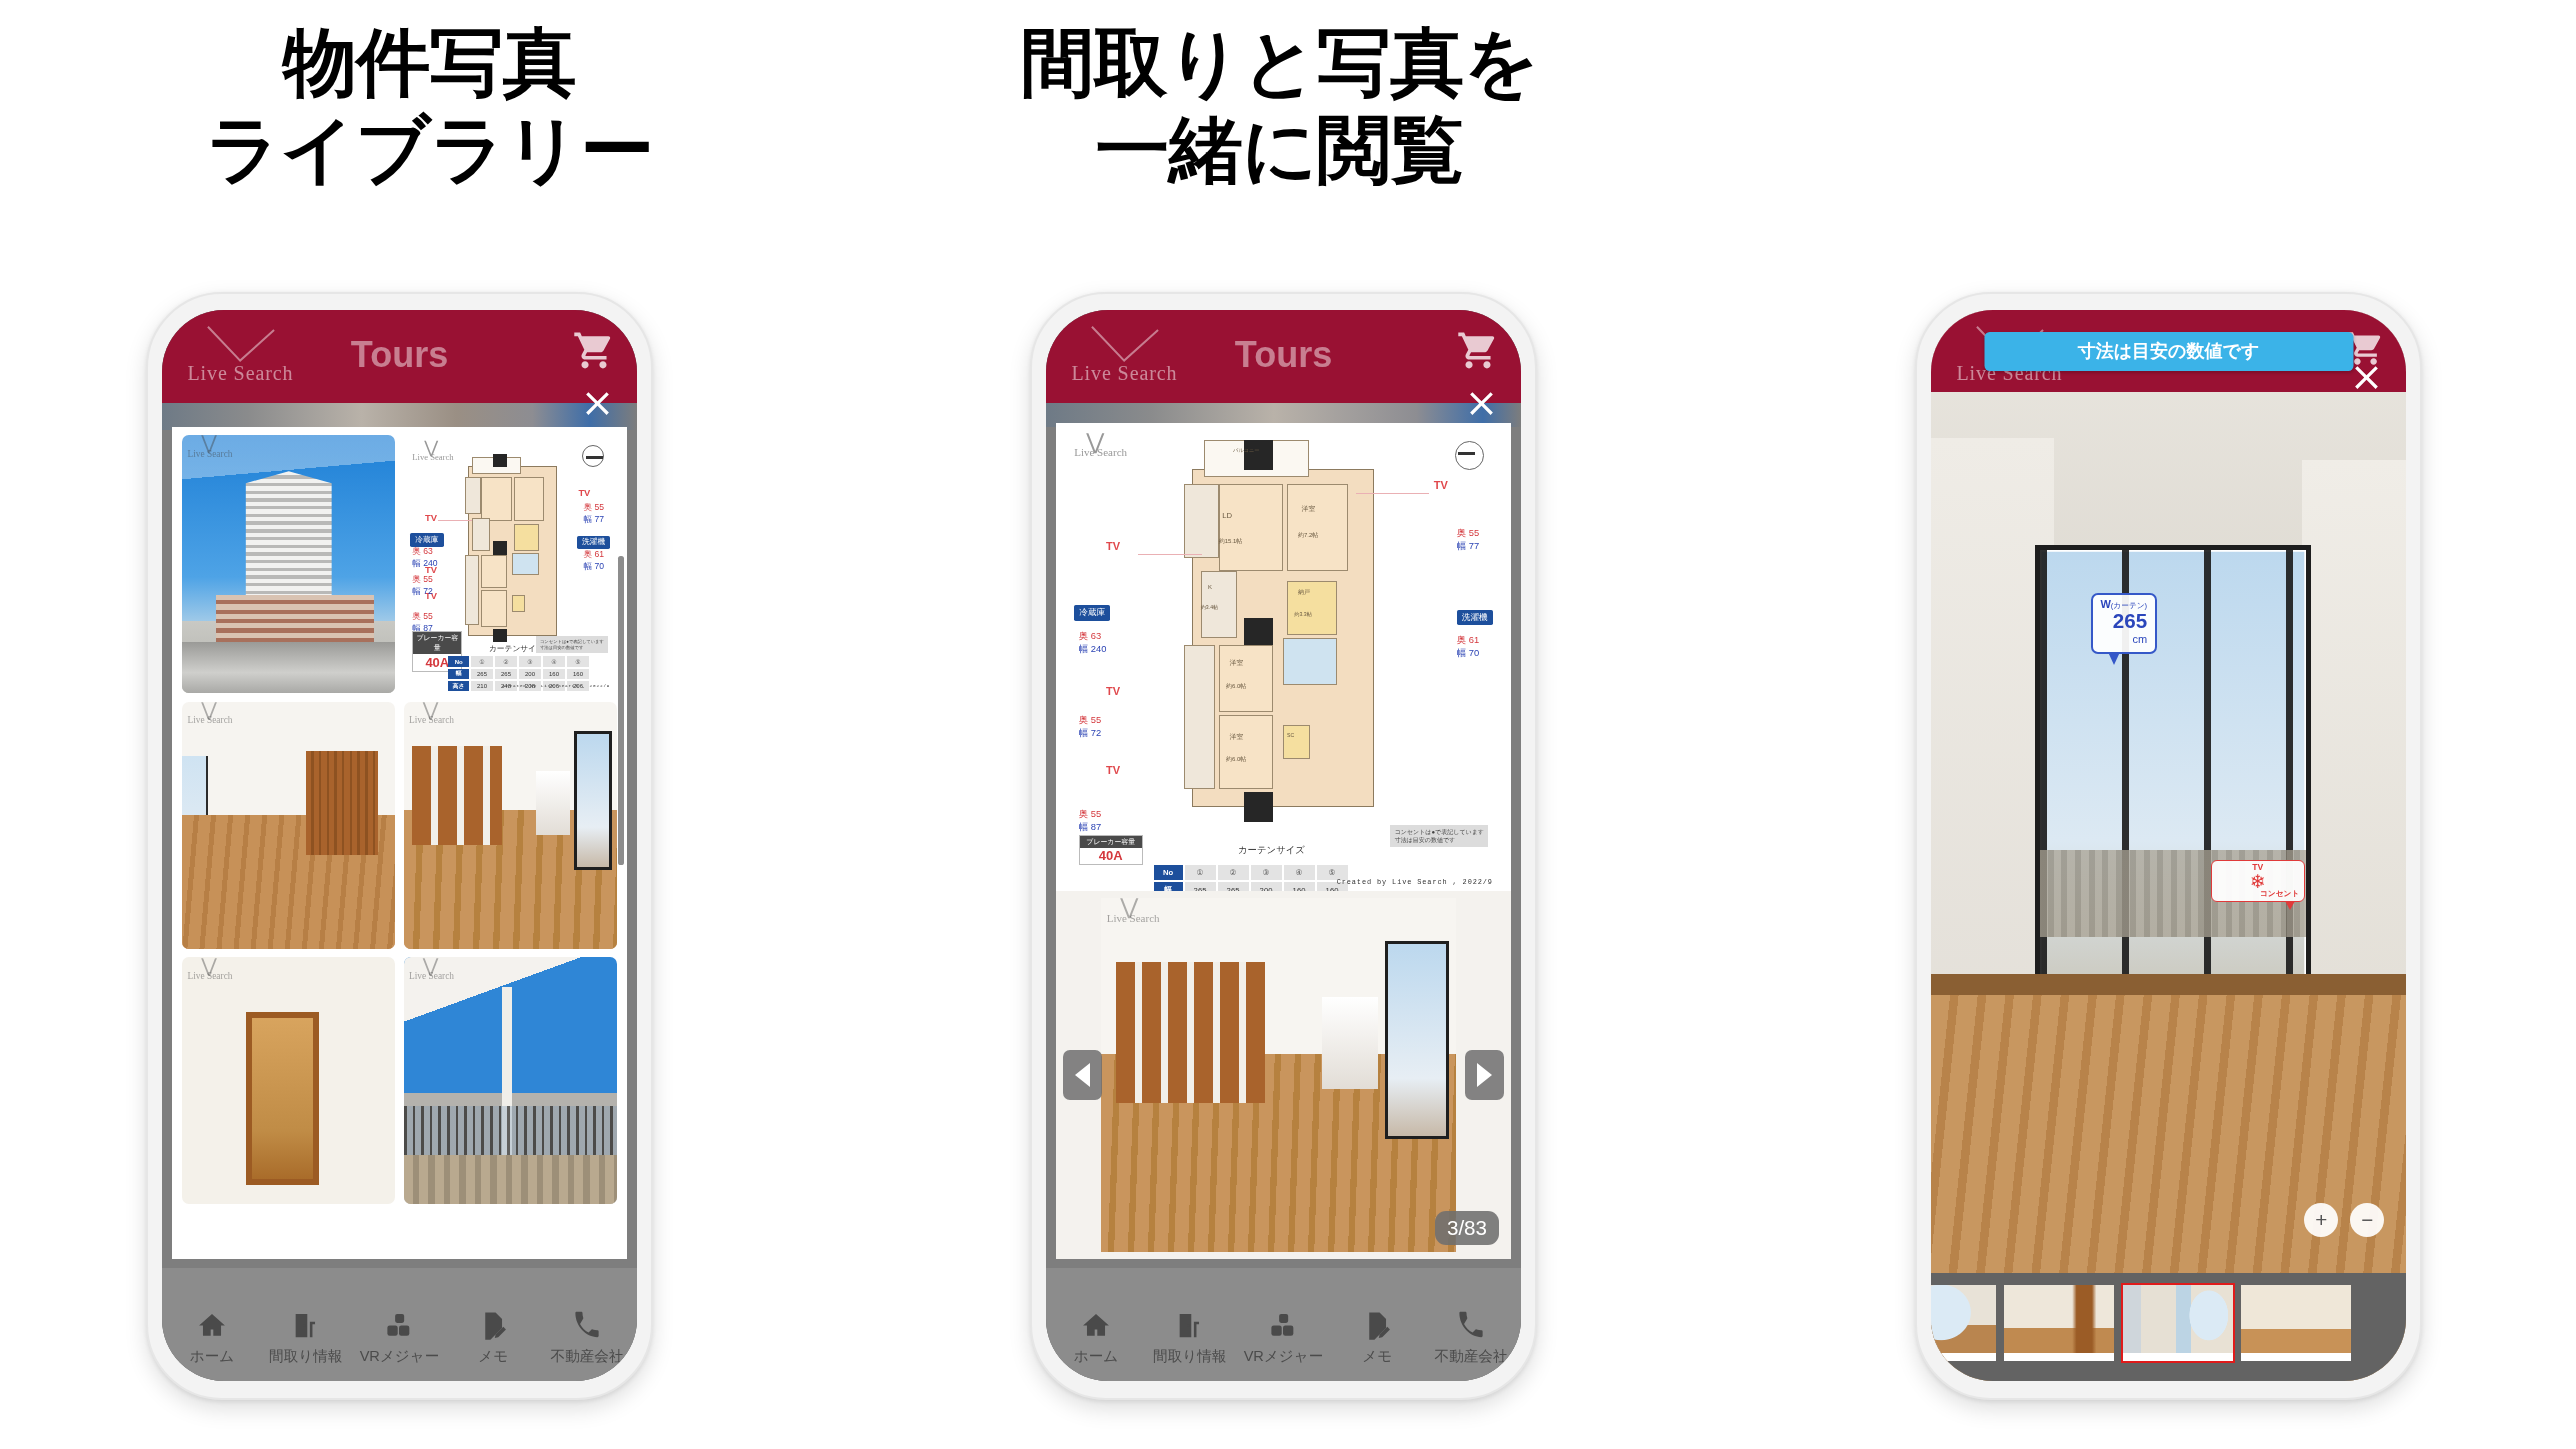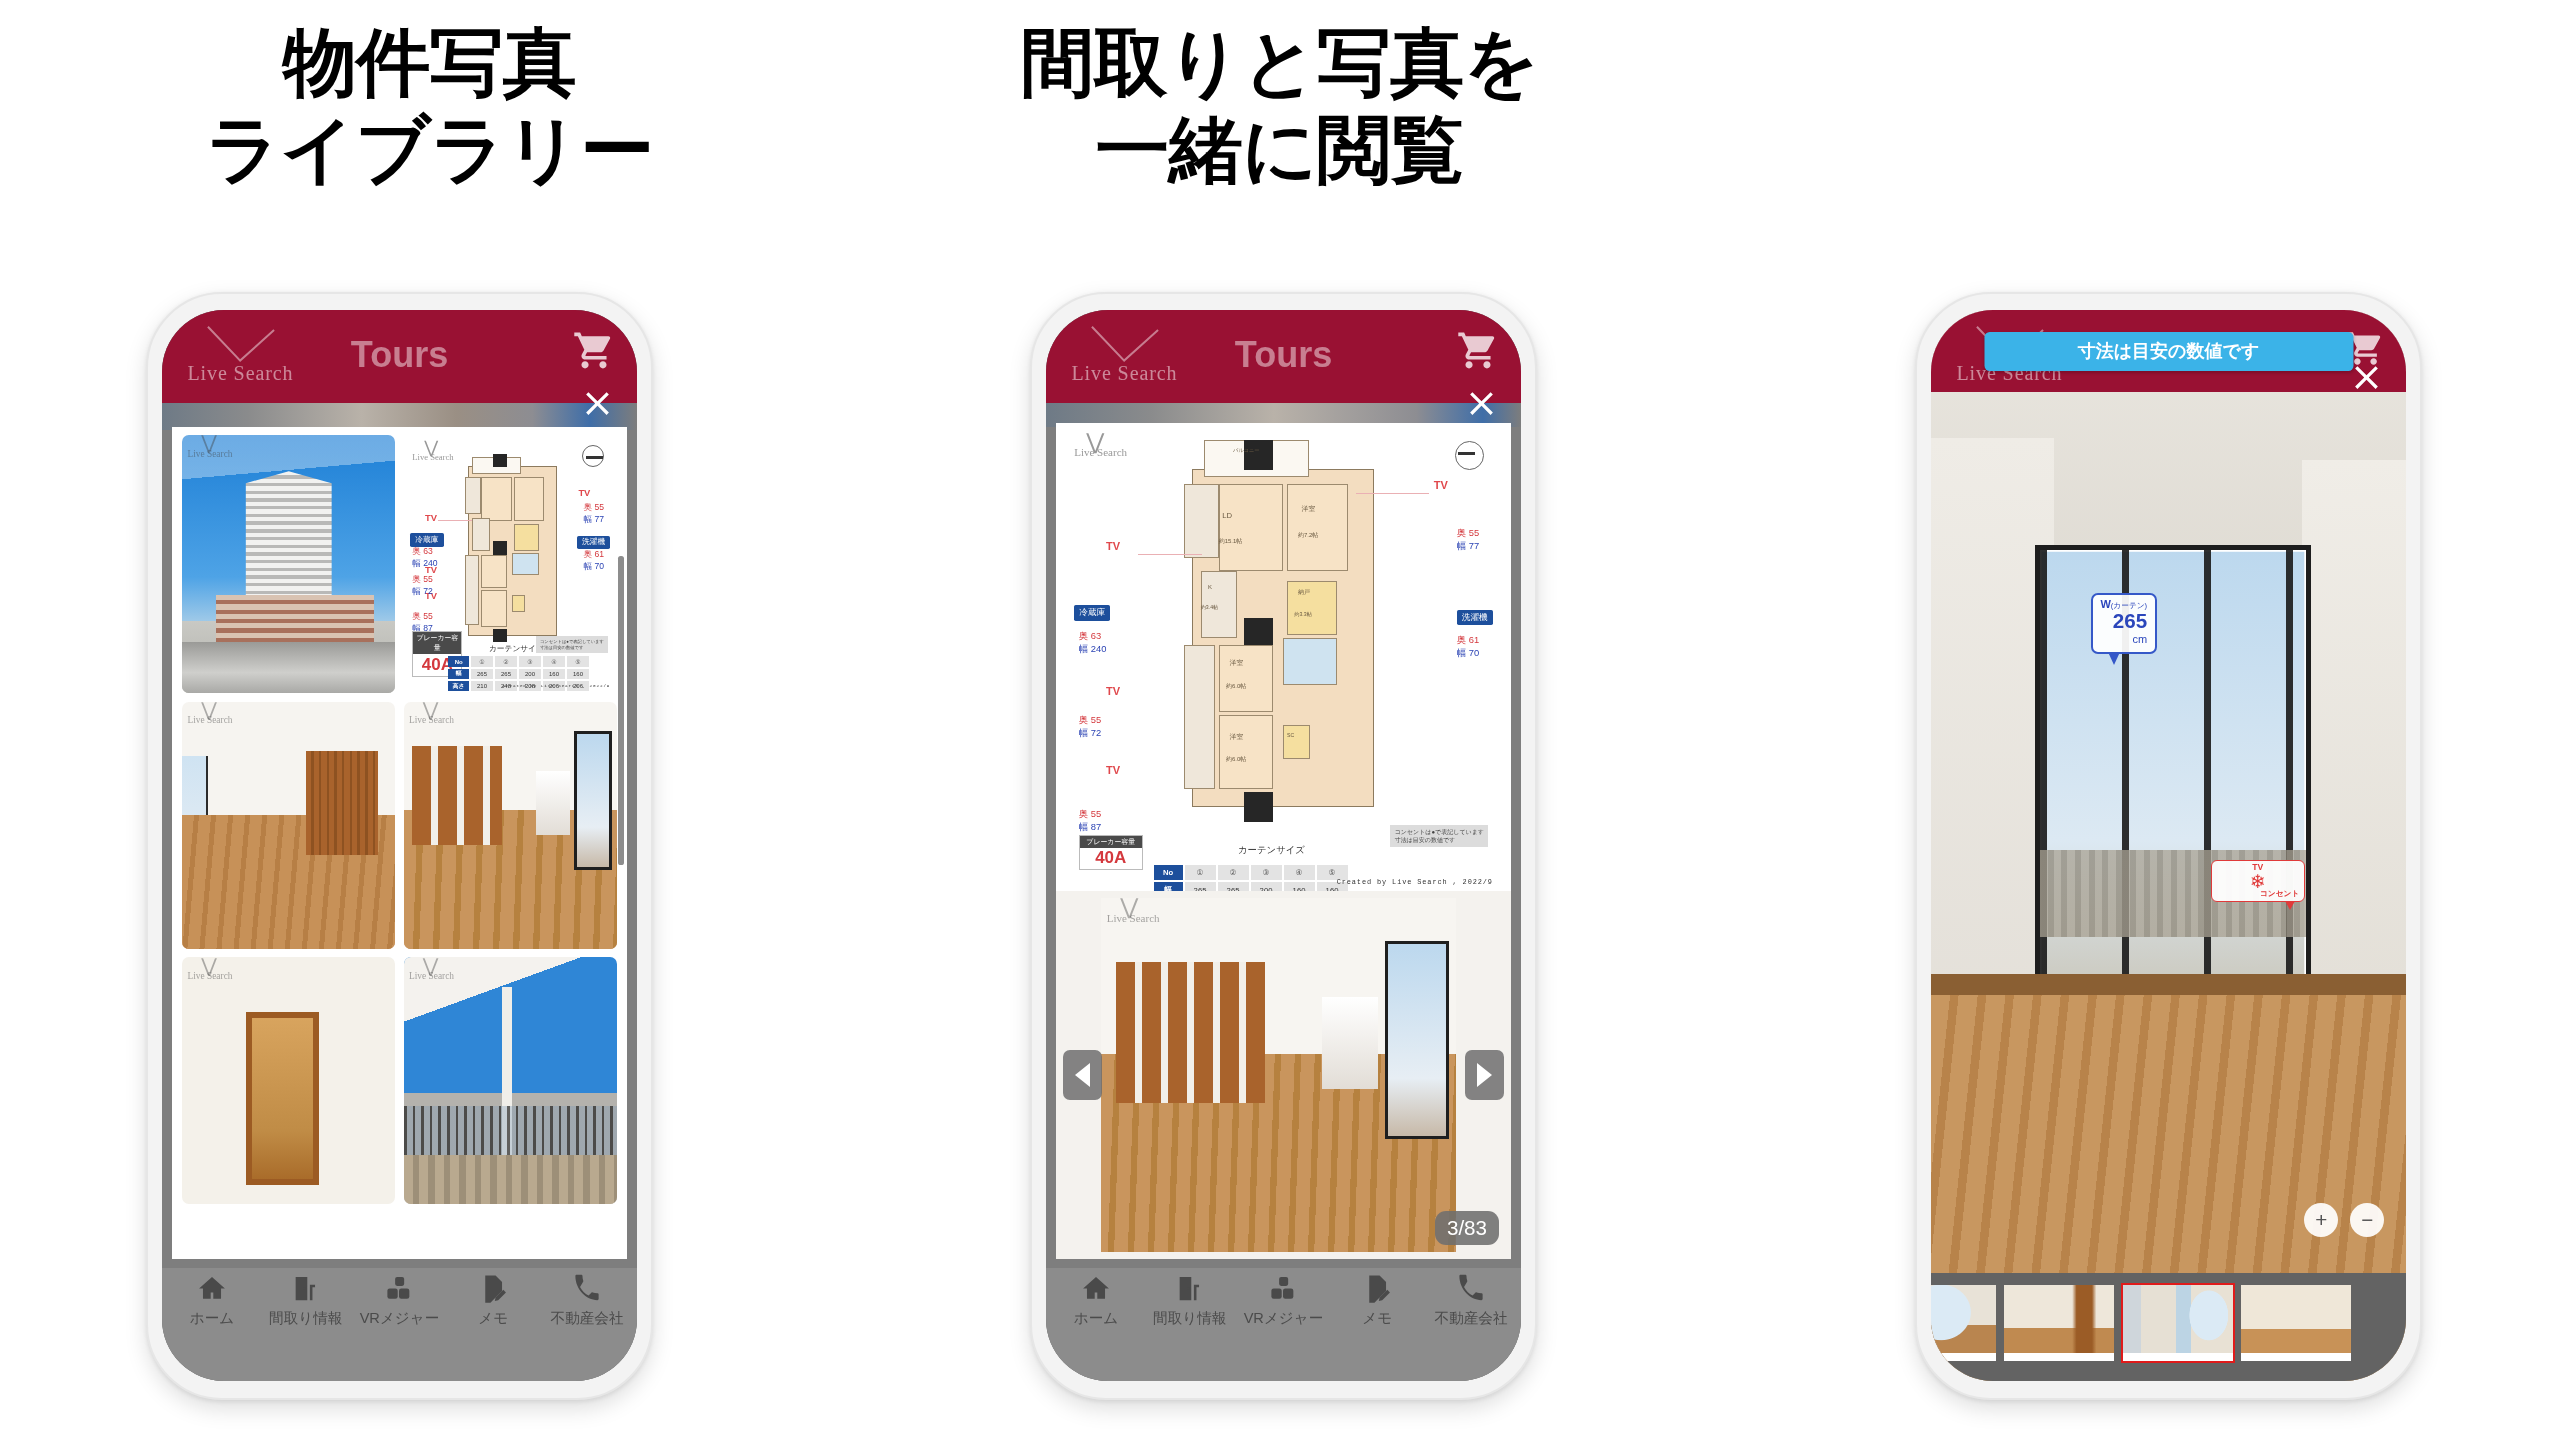--- a/index.html
+++ b/index.html
@@ -216,21 +216,21 @@
     position:absolute; background:#1d4f9c; color:#fff; font-size:7.7px;
     padding:1.7px 5.2px; border-radius:1.7px; white-space:nowrap;
   }
   .fp .dim { position:absolute; font-size:8.6px; white-space:nowrap; }
   .fp .dim .d { color:#d4383d; }
   .fp .dim .w { color:#2b43b4; }
   .fp .breaker {
     position:absolute; border:0.9px solid #bbb; text-align:center; background:#fff;
   }
   .fp .breaker .hd { background:#4a4a4a; color:#fff; font-size:6.9px; padding:0.9px 0; }
-  .fp .breaker .val { color:#d4383d; font-size:17px; font-weight:700; padding:0.9px 0; }
+  .fp .breaker .val { color:#d4383d; font-size:13px; font-weight:700; padding:0.9px 0; }
   .fp .curtain-title { position:absolute; font-size:9.4px; color:#333; }
   .fp .note {
     position:absolute; background:#dcdcdc; color:#444; font-size:6px;
     padding:2.6px 4.3px; line-height:1.35; white-space:pre-line;
   }
   .fp table.ct { position:absolute; border-collapse:separate; border-spacing:2.6px; }
   .fp table.ct th {
     background:#1d4f9c; color:#fff; font-size:7.7px; font-weight:700;
     width:29px; height:15.5px;
   }
@@ -247,21 +247,21 @@
   
   .scrollbar {
     position:absolute; right:3.4px; top:129px; width:5.2px; height:309px;
     background:#8d8d8d; border-radius:2.6px; z-index:8;
   }
 
   
   .bottomnav {
     position:absolute; left:0; bottom:0; width:100%; height:113px;
     background:#8c8c8c;
-    display:flex; align-items:flex-start; justify-content:space-around;
+    display:flex; align-items:flex-end; justify-content:space-around;
     padding: 5.2px 3.4px 15.5px 3.4px; z-index:20;
   }
   .navitem { display:flex; flex-direction:column; align-items:center; gap:5.2px; width:19%; }
   .navitem svg { fill:#4a4a4a; }
   .navitem .lbl { font-size:14.6px; color:#4b4b4b; white-space:nowrap; }
 
   
   .p2-strip {
     position:absolute; left:0; top:93px; width:100%; height:24px;
     background:linear-gradient(90deg,#6e7a86 0%,#8a8b8c 22%,#b9b2a9 48%,#8d8d92 78%,#3f6ea8 92%,#7d7d7d 100%);

